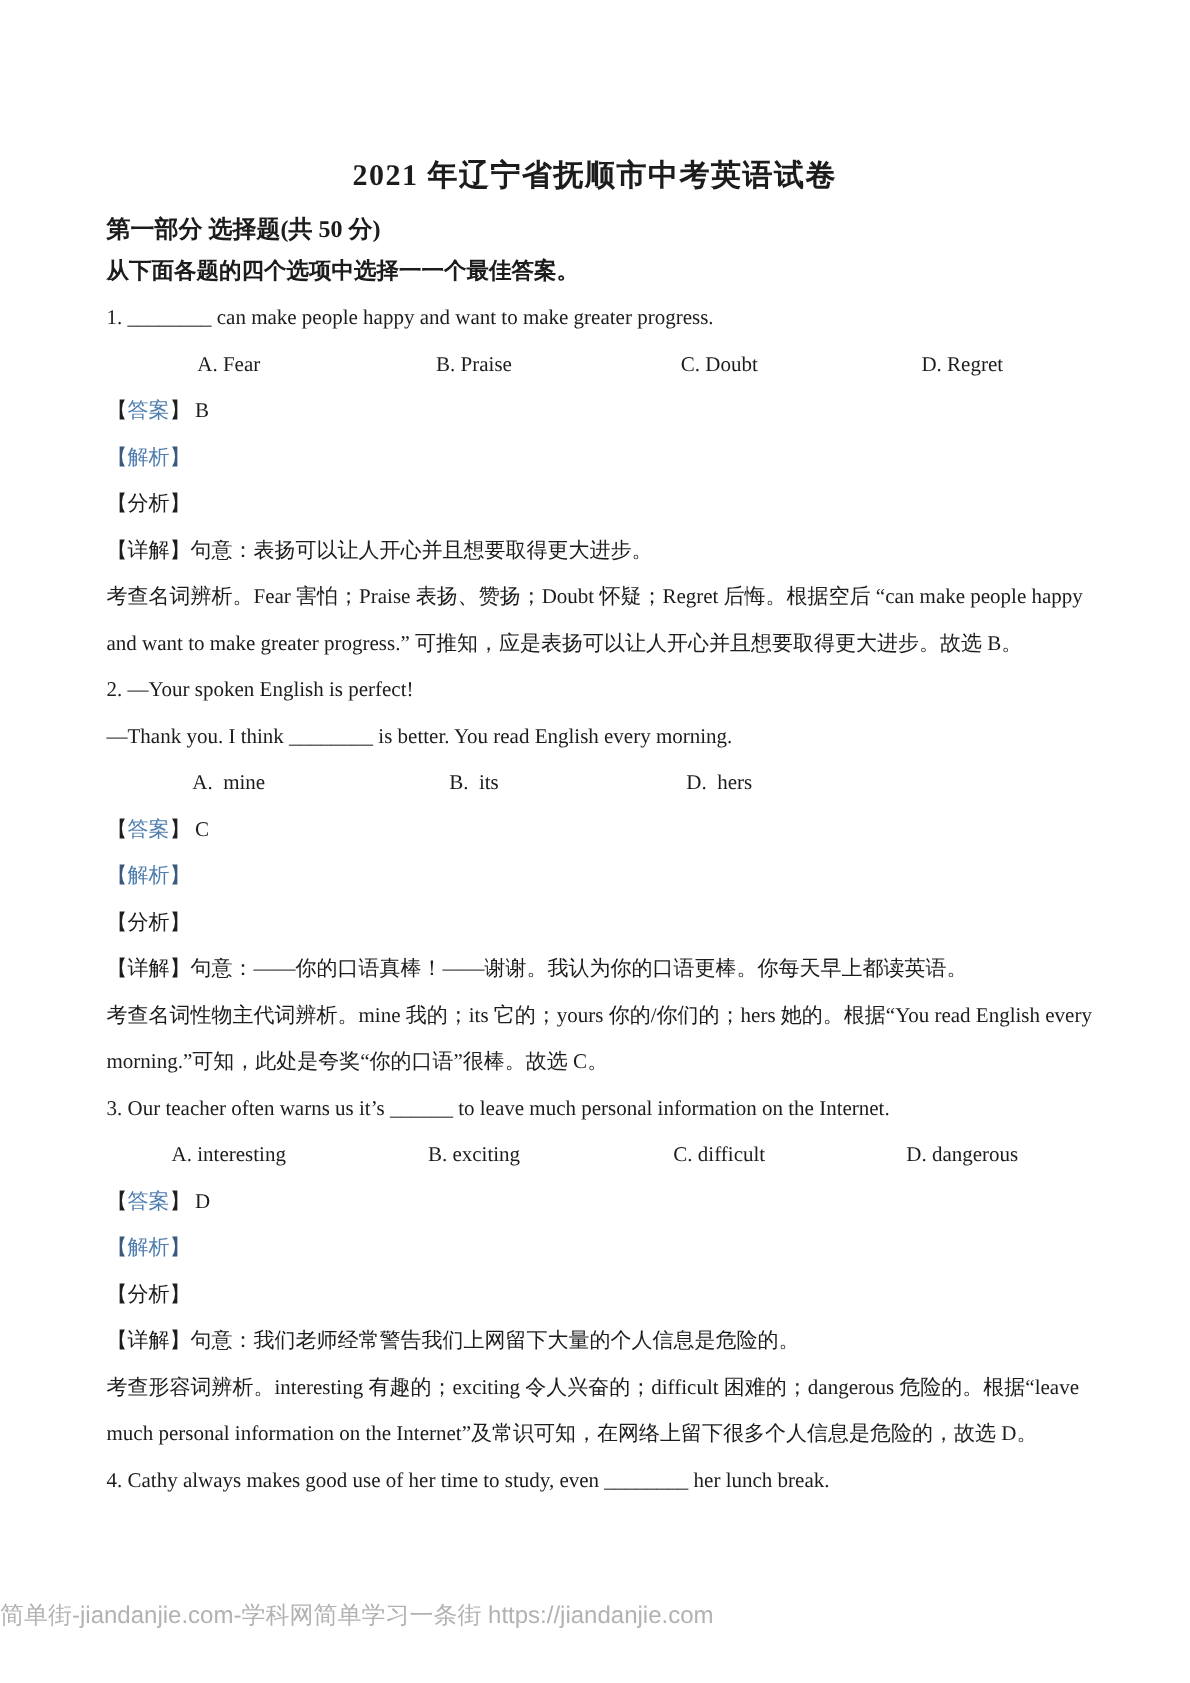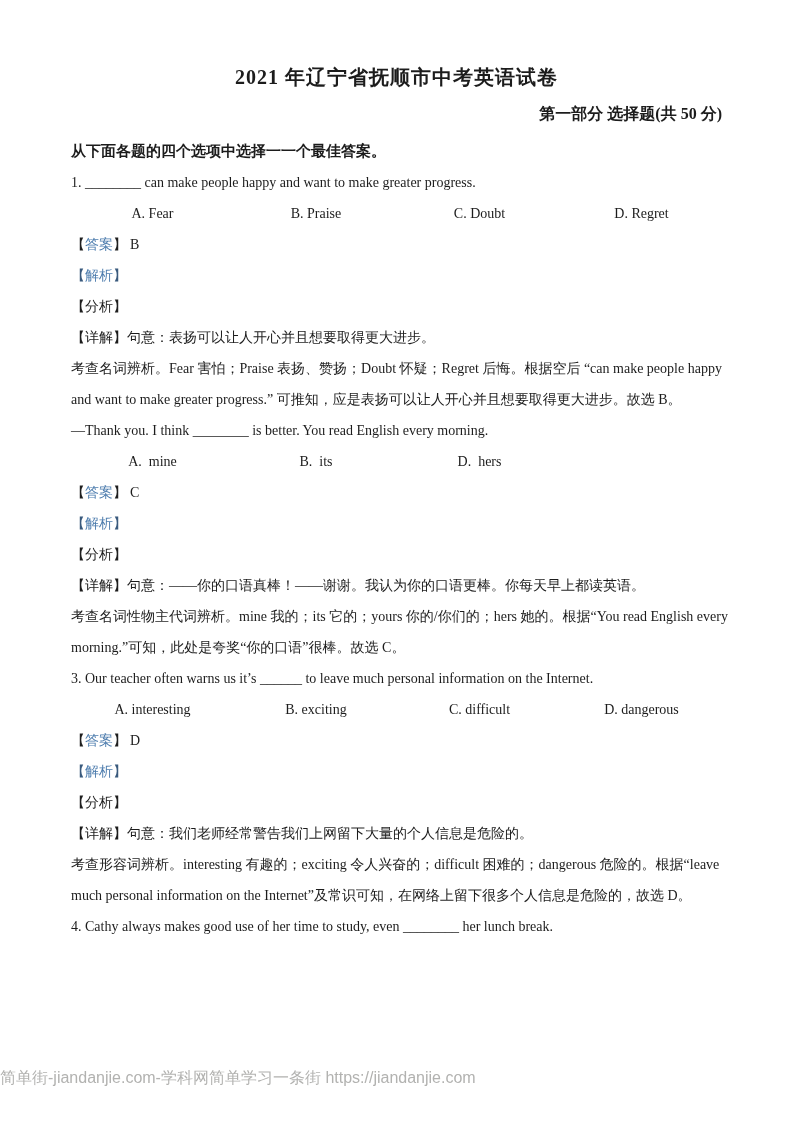--- a/index.html
+++ b/index.html
@@ -3,28 +3,28 @@
 <meta charset="utf-8">
 <style>
   * { margin: 0; padding: 0; box-sizing: border-box; }
   html, body { background: #ffffff; }
   body {
     width: 793px; height: 1122px;
     position: relative; overflow: hidden;
     font-family: "Liberation Serif", "DejaVu Serif", serif;
     color: var(--text, #1c1c1c);
   }
-  .content { padding: 62px 71px 0 71px; }
+  .content { padding: 102px 71px 0 71px; }
   .title {
     text-align: center; font-size: 20px; font-weight: bold;
     line-height: 30px; margin-bottom: 10px; letter-spacing: 1px;
   }
   .section-heading {
-    text-align: right; font-size: 16px; font-weight: bold;
-    line-height: 24px; margin-bottom: 10px;
+    text-align: left; font-size: 16px; font-weight: bold;
+    line-height: 24px; 
   }
   .line {
     font-size: 14px; line-height: 31px; height: 31px;
     white-space: pre; overflow: visible;
   }
   .bold { font-weight: bold; font-size: 15px; }
   .options-row { display: grid; grid-template-columns: 163px 164px 163px 1fr; text-align: center; }
   .bracket { color: #1f1f1f; }
   .accent { color: var(--accent, #4e7dae); }
   .accent-br { color: var(--accent-dark, #3a5a7d); }
@@ -56,20 +56,21 @@
     </div>
     <div class="line"><span class="bracket">【</span><span class="accent">答案</span><span class="bracket">】</span><span class="ans-letter">B</span></div>
     <div class="line"><span class="accent-br">【</span><span class="accent">解析</span><span class="accent-br">】</span></div>
     <div class="line"><span class="bracket">【</span><span>分析</span><span class="bracket">】</span></div>
     <div class="line">【详解】句意：表扬可以让人开心并且想要取得更大进步。</div>
     <div class="line">考查名词辨析。Fear 害怕；Praise 表扬、赞扬；Doubt 怀疑；Regret 后悔。根据空后 “can make people happy</div>
     <div class="line">and want to make greater progress.” 可推知，应是表扬可以让人开心并且想要取得更大进步。故选 B。</div>
   </div>
 
   <div>
+    <div class="line">2. —Your spoken English is perfect!</div>
     <div class="line">—Thank you. I think ________ is better. You read English every morning.</div>
     <div class="line options-row">
       <span>A.  mine</span>
       <span>B.  its</span>
       <span>D.  hers</span>
     </div>
     <div class="line"><span class="bracket">【</span><span class="accent">答案</span><span class="bracket">】</span><span class="ans-letter">C</span></div>
     <div class="line"><span class="accent-br">【</span><span class="accent">解析</span><span class="accent-br">】</span></div>
     <div class="line"><span class="bracket">【</span><span>分析</span><span class="bracket">】</span></div>
     <div class="line">【详解】句意：——你的口语真棒！——谢谢。我认为你的口语更棒。你每天早上都读英语。</div>

